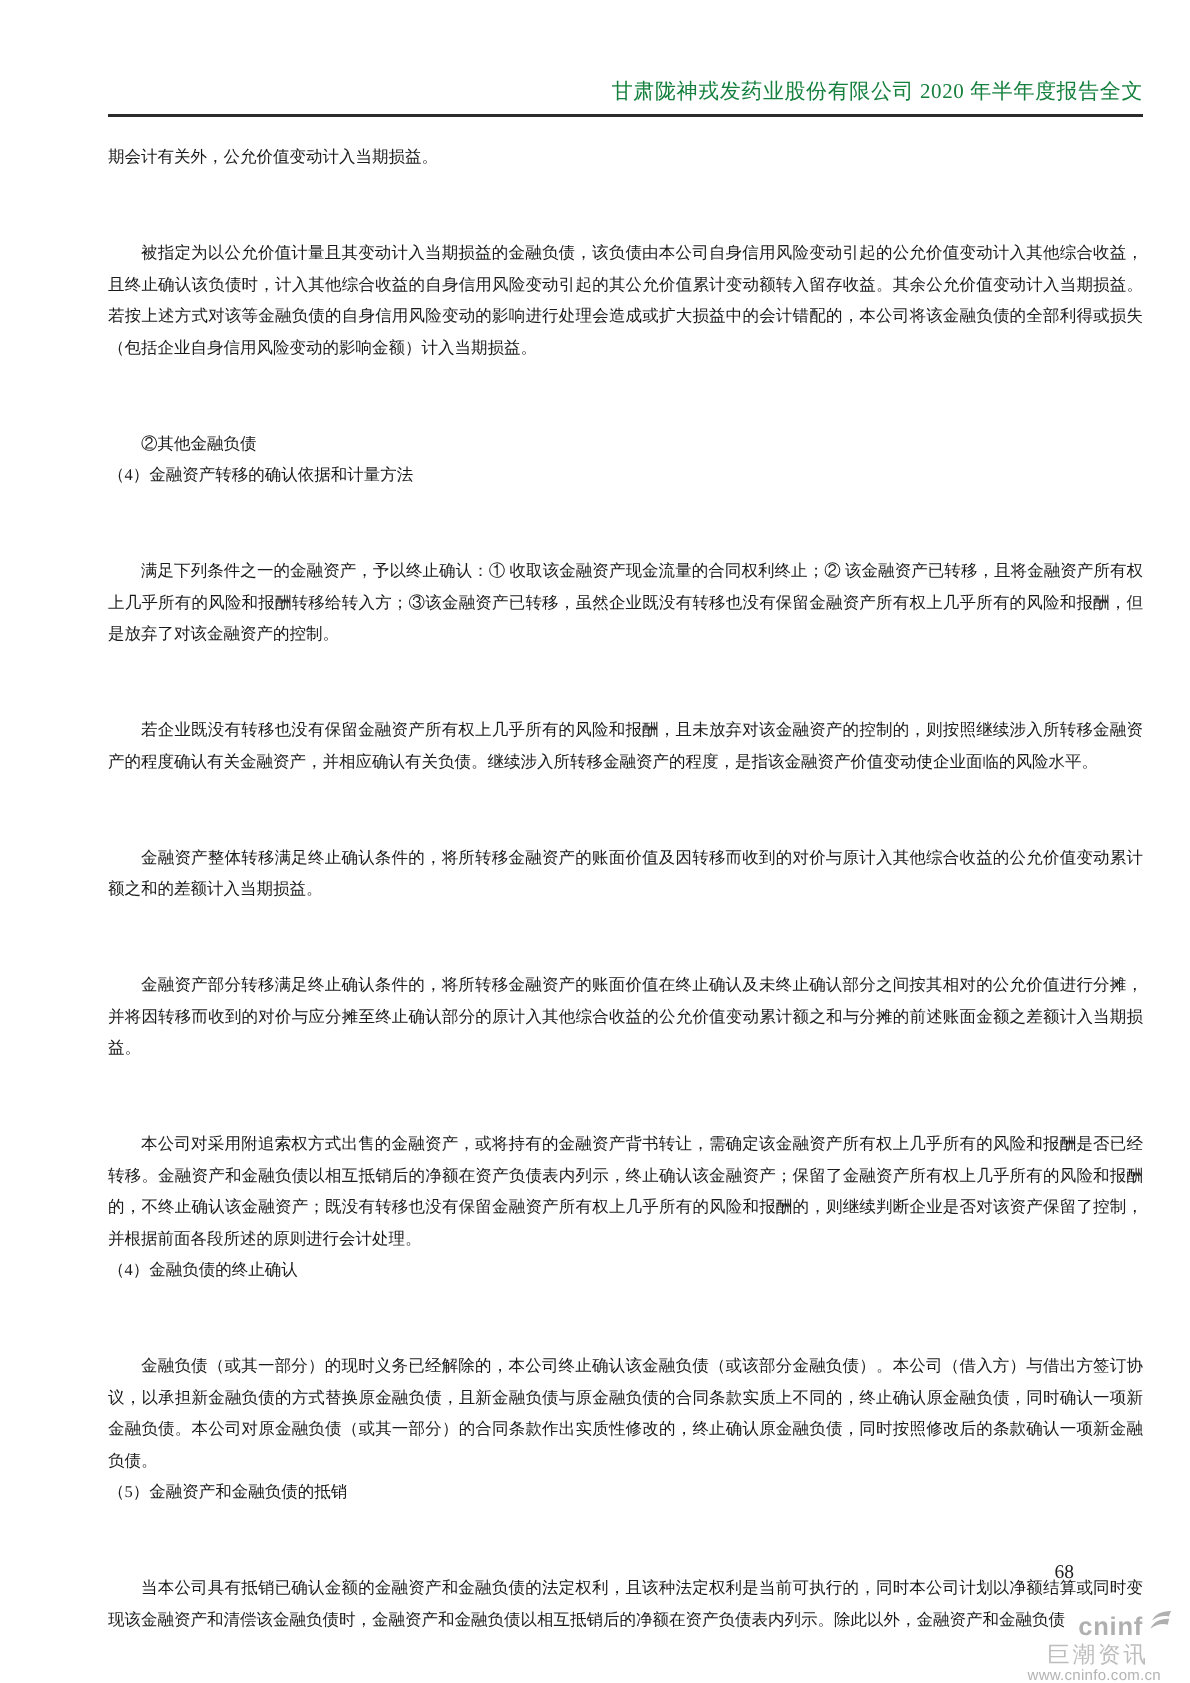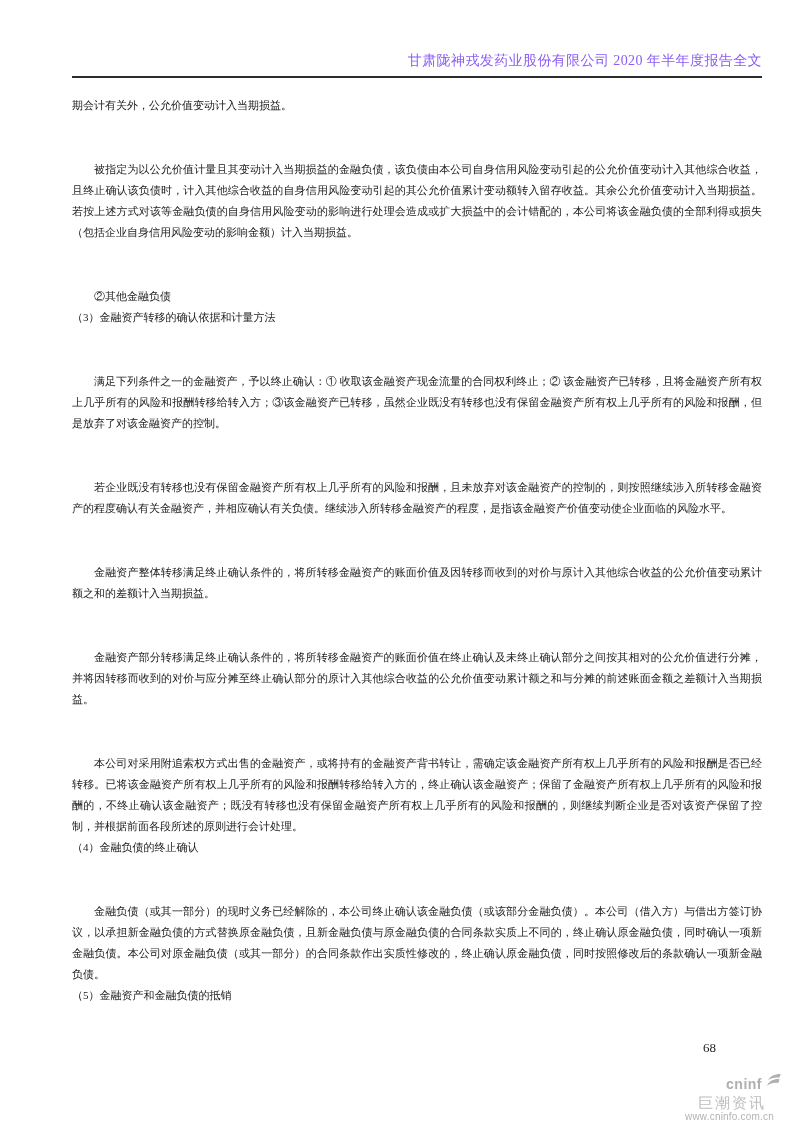--- a/index.html
+++ b/index.html
@@ -14,21 +14,21 @@
   }
   .header {
     margin: 52px 31px 0 72px;
     width: 690px;
     box-sizing: border-box;
     text-align: right;
     font-size: 14px;
     letter-spacing: 0.4px;
     padding-bottom: 6px;
     border-bottom: 2px solid #2b2b2b;
-    color: #8b5cf6;
+    color: #15803d;
   }
   .content {
     margin: 17px 31px 0 72px;
     width: 690px;
     font-size: 11px;
     line-height: 21px;
     text-align: justify;
     color: #1a1a1a;
   }
   .content p { margin: 0; padding: 0; }
@@ -54,21 +54,21 @@
     color: #b3b3b3;
     line-height: 1;
     user-select: none;
   }
   .logo-row1 {
     display: flex;
     align-items: center;
     margin-right: 8px;
   }
   .logo-brand {
-    font-size: 14px;
+    font-size: 17px;
     font-weight: bold;
     letter-spacing: 0.5px;
     color: #b0b0b0;
   }
   .logo-swirl { margin-left: 1px; margin-top: -2px; }
   .logo-brand-cn {
     font-size: 15px;
     letter-spacing: 2px;
     color: #bdbdbd;
     margin: 1px 24px 2px 0;
@@ -86,29 +86,30 @@
 <div class="page">
 
   <div class="header">
     <span>甘肃陇神戎发药业股份有限公司 2020 年半年度报告全文</span>
   </div>
 
   <div class="content">
       <p class="para no-indent">期会计有关外，公允价值变动计入当期损益。</p>
       <p class="para indent">被指定为以公允价值计量且其变动计入当期损益的金融负债，该负债由本公司自身信用风险变动引起的公允价值变动计入其他综合收益，且终止确认该负债时，计入其他综合收益的自身信用风险变动引起的其公允价值累计变动额转入留存收益。其余公允价值变动计入当期损益。若按上述方式对该等金融负债的自身信用风险变动的影响进行处理会造成或扩大损益中的会计错配的，本公司将该金融负债的全部利得或损失（包括企业自身信用风险变动的影响金额）计入当期损益。</p>
       <p class="para indent">②其他金融负债</p>
-      <p class="para no-indent">（3）金融资产转移的确认依据和计量方法</p>
+      <p class="para no-indent">（4）金融资产转移的确认依据和计量方法</p>
       <p class="para indent">满足下列条件之一的金融资产，予以终止确认：① 收取该金融资产现金流量的合同权利终止；② 该金融资产已转移，且将金融资产所有权上几乎所有的风险和报酬转移给转入方；③该金融资产已转移，虽然企业既没有转移也没有保留金融资产所有权上几乎所有的风险和报酬，但是放弃了对该金融资产的控制。</p>
       <p class="para indent">若企业既没有转移也没有保留金融资产所有权上几乎所有的风险和报酬，且未放弃对该金融资产的控制的，则按照继续涉入所转移金融资产的程度确认有关金融资产，并相应确认有关负债。继续涉入所转移金融资产的程度，是指该金融资产价值变动使企业面临的风险水平。</p>
       <p class="para indent">金融资产整体转移满足终止确认条件的，将所转移金融资产的账面价值及因转移而收到的对价与原计入其他综合收益的公允价值变动累计额之和的差额计入当期损益。</p>
       <p class="para indent">金融资产部分转移满足终止确认条件的，将所转移金融资产的账面价值在终止确认及未终止确认部分之间按其相对的公允价值进行分摊，并将因转移而收到的对价与应分摊至终止确认部分的原计入其他综合收益的公允价值变动累计额之和与分摊的前述账面金额之差额计入当期损益。</p>
-      <p class="para indent">本公司对采用附追索权方式出售的金融资产，或将持有的金融资产背书转让，需确定该金融资产所有权上几乎所有的风险和报酬是否已经转移。已将该金融资产所有权上几乎所有的风险和报酬转移给转入方的，终止确认该金融资产；保留了金融资产所有权上几乎所有的风险和报酬的，不终止确认该金融资产；既没有转移也没有保留金融资产所有权上几乎所有的风险和报酬的，则继续判断企业是否对该资产保留了控制，并根据前面各段所述的原则进行会计处理。</p>
+      <p class="para indent">本公司对采用附追索权方式出售的金融资产，或将持有的金融资产背书转让，需确定该金融资产所有权上几乎所有的风险和报酬是否已经转移。金融资产和金融负债以相互抵销后的净额在资产负债表内列示，终止确认该金融资产；保留了金融资产所有权上几乎所有的风险和报酬的，不终止确认该金融资产；既没有转移也没有保留金融资产所有权上几乎所有的风险和报酬的，则继续判断企业是否对该资产保留了控制，并根据前面各段所述的原则进行会计处理。</p>
       <p class="para no-indent">（4）金融负债的终止确认</p>
       <p class="para indent">金融负债（或其一部分）的现时义务已经解除的，本公司终止确认该金融负债（或该部分金融负债）。本公司（借入方）与借出方签订协议，以承担新金融负债的方式替换原金融负债，且新金融负债与原金融负债的合同条款实质上不同的，终止确认原金融负债，同时确认一项新金融负债。本公司对原金融负债（或其一部分）的合同条款作出实质性修改的，终止确认原金融负债，同时按照修改后的条款确认一项新金融负债。</p>
       <p class="para no-indent">（5）金融资产和金融负债的抵销</p>
+      <p class="para indent">当本公司具有抵销已确认金额的金融资产和金融负债的法定权利，且该种法定权利是当前可执行的，同时本公司计划以净额结算或同时变现该金融资产和清偿该金融负债时，金融资产和金融负债以相互抵销后的净额在资产负债表内列示。除此以外，金融资产和金融负债</p>
     </div>
 
   <div class="page-number">68</div>
 
   <div class="cninfo-logo">
     <div class="logo-row1">
       <span class="logo-brand">cninf</span>
       <span class="logo-swirl">
         <svg width="19" height="19" viewBox="0 0 24 24" aria-hidden="true">
           <path d="M22.5 2.5 C14 2.5 8.5 5.5 6.5 10.5 C10.5 7.2 16 6.2 20.5 7.2 L21.4 4.6 Z" fill="#b0b0b0"></path>

